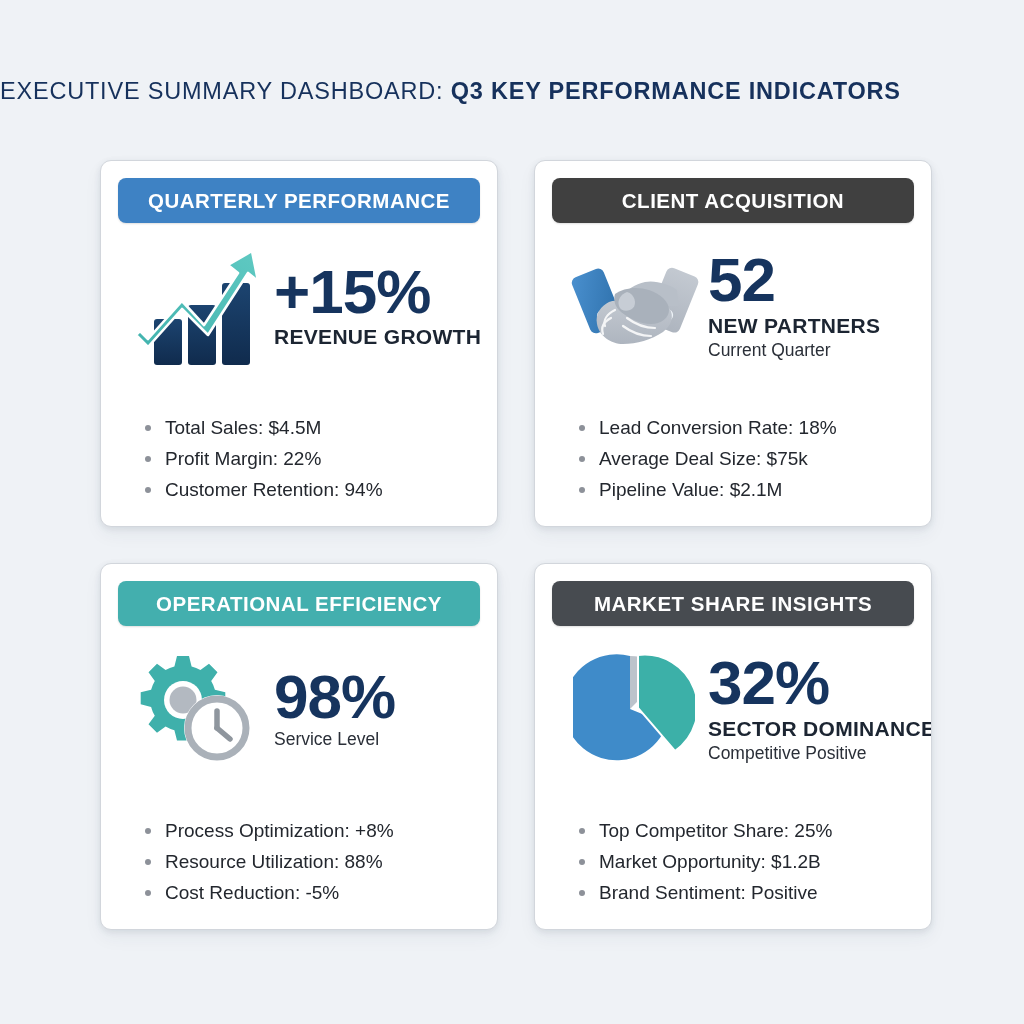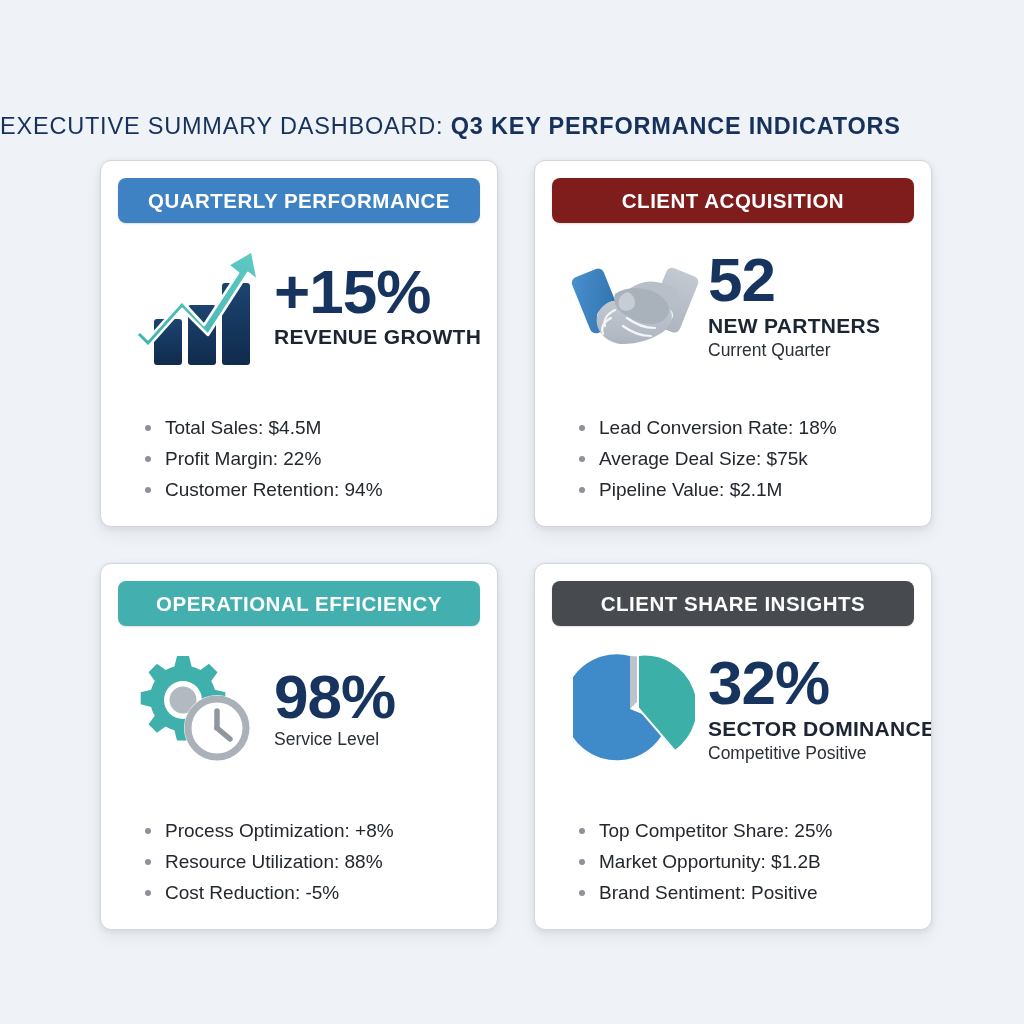--- a/index.html
+++ b/index.html
@@ -20,21 +20,20 @@
     box-sizing: border-box;
   }
 
   
   .title-wrap {
     position: absolute;
     left: 0;
     top: 78px;
     width: 856px;
     text-align: center;
-    margin-top: 35px;
   }
   .title {
     font-size: 23.5px;
     letter-spacing: 0.8px;
     color: #16315c;
     white-space: nowrap;
     display: inline-block;
   }
   .title .t-light { font-weight: 400; }
   .title .t-bold  { font-weight: 700; }
@@ -194,21 +193,21 @@
         </div>
       </div>
       <ul class="bullets">
         <li>Total Sales: $4.5M</li>
         <li>Profit Margin: 22%</li>
         <li>Customer Retention: 94%</li>
       </ul>
     </div>
 
     <div class="card">
-      <div class="card-header" style="background:#7f1d1d;">CLIENT ACQUISITION</div>
+      <div class="card-header" style="background:#404040;">CLIENT ACQUISITION</div>
       <div class="hero">
         <div class="hero-icon">
           <svg width="138" height="104" viewBox="0 0 138 104" aria-hidden="true">
             <defs>
               <linearGradient id="cuffBlue" x1="0" y1="0" x2="1" y2="1">
                 <stop offset="0%" stop-color="#4a90cf"></stop>
                 <stop offset="100%" stop-color="#2c6ea8"></stop>
               </linearGradient>
               <linearGradient id="handGray" x1="0" y1="0" x2="0" y2="1">
                 <stop offset="0%" stop-color="#c3c9d1"></stop>
@@ -279,21 +278,21 @@
         </div>
       </div>
       <ul class="bullets">
         <li>Process Optimization: +8%</li>
         <li>Resource Utilization: 88%</li>
         <li>Cost Reduction: -5%</li>
       </ul>
     </div>
 
     <div class="card">
-      <div class="card-header" style="background:#474b50;">CLIENT SHARE INSIGHTS</div>
+      <div class="card-header" style="background:#474b50;">MARKET SHARE INSIGHTS</div>
       <div class="hero">
         <div class="hero-icon">
           <svg width="122" height="120" viewBox="0 0 122 120" aria-hidden="true">
 
             <path d="M57 60 L57 7 A53 53 0 1 0 94 75 Z" fill="#3f8bc9"></path>
 
             <path d="M57 60 L57 7 A53 53 0 0 1 94 22.5 Z" fill="#bcc3cb"></path>
 
             <g transform="translate(8,-1)">
               <path d="M57 60 L57 7 A53 53 0 0 1 94 103 Z" fill="#3cb0a8" stroke="#ffffff" stroke-width="2"></path>

